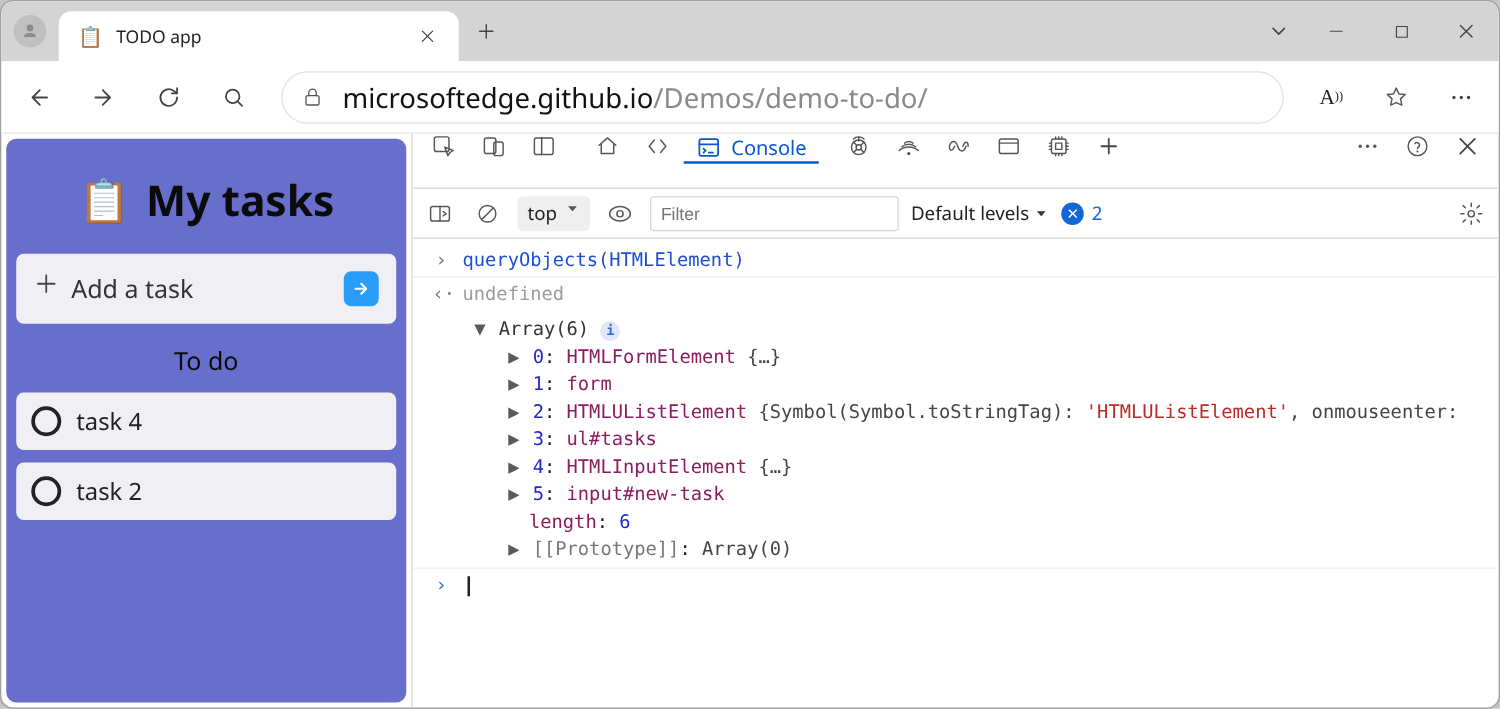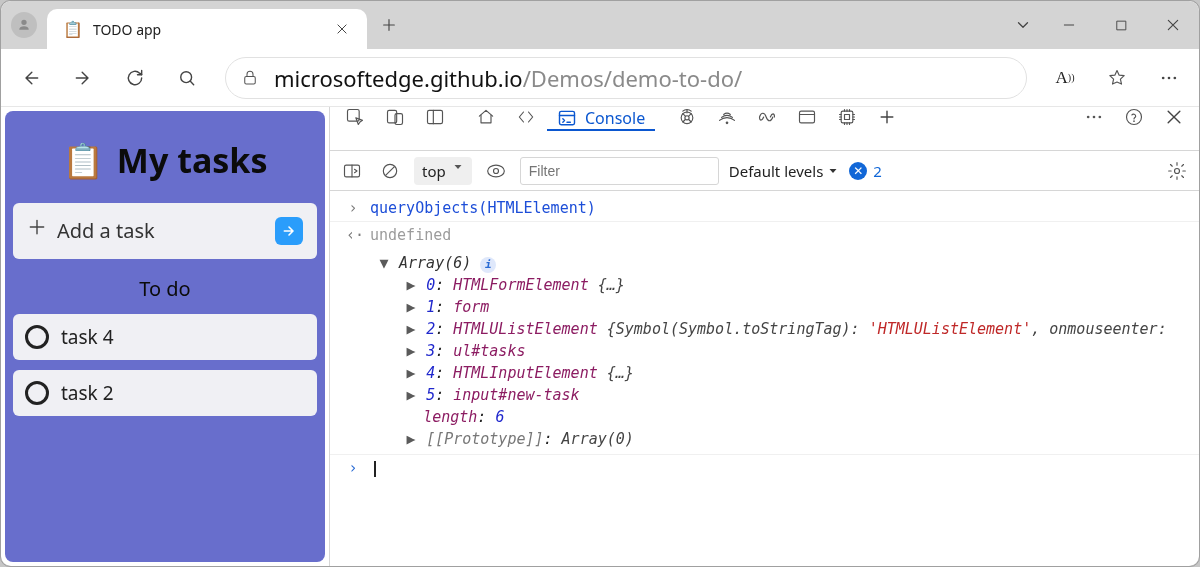--- a/index.html
+++ b/index.html
@@ -81,21 +81,21 @@
   .devtoolbar .gear{margin-left:auto;}
 
   .console{flex:1;min-height:0;overflow:auto;font-family:Consolas,Menlo,monospace;font-size:15px;
            padding:4px 0 12px;}
   .row{display:flex;align-items:flex-start;padding:4px 16px;gap:10px;}
   .row + .row{border-top:1px solid #f0f0f0;}
   .gutter{width:14px;color:#7a7a7a;flex-shrink:0;user-select:none;text-align:center; font-family:Consolas,monospace;}
   .gutter.blue{color:#2a6bd4;}
   .code{white-space:pre;min-width:0;color:#1d4ed8;}
   .muted{color:var(--cm-light);}
-  .tree{padding:4px 28px 4px 48px;font-style:italic;} 
+  .tree{padding:4px 28px 4px 48px;} 
   .tree .tline{white-space:pre;line-height:22px;}
   .tri{display:inline-block;width:12px;text-align:center;color:#5a5a5a;}
   .tri.open{color:#5a5a5a;}
   .idx{color:var(--cm-num);}
   .cls{color:var(--cm-prop);}
   .obj{color:#444;}
   .str{color:var(--cm-str);}
   .len{color:var(--cm-prop);}
   .arr{color:#333;}
   .proto{color:#777;}

